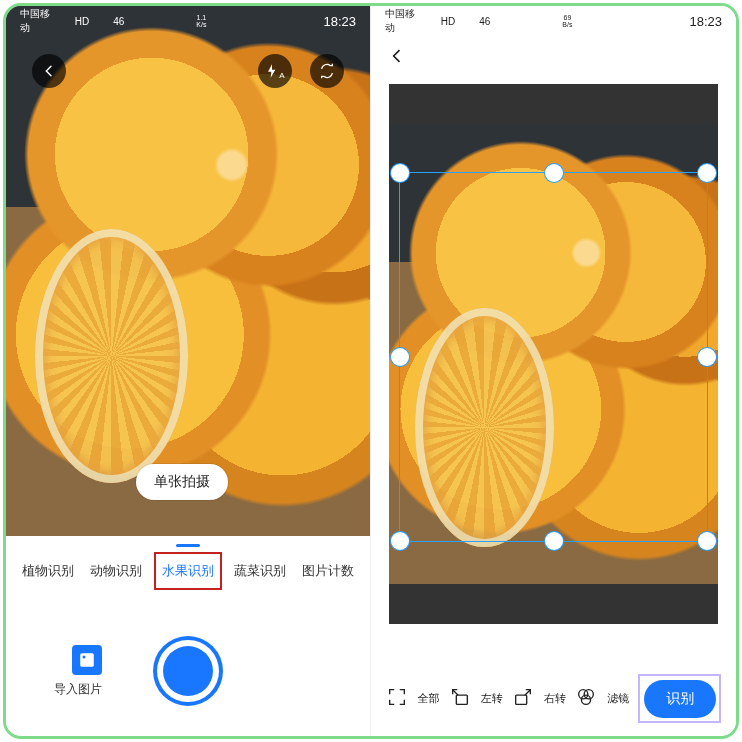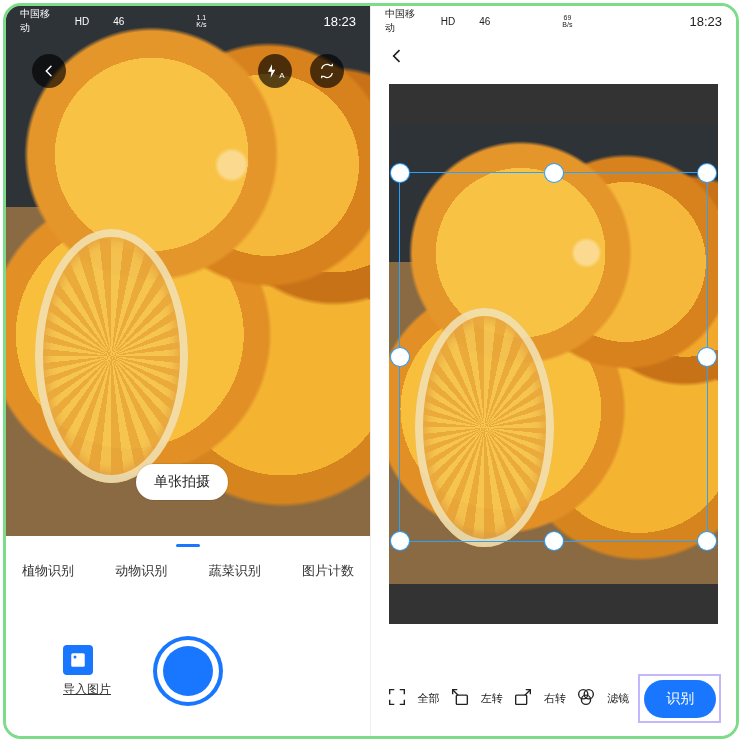--- a/index.html
+++ b/index.html
@@ -163,23 +163,23 @@
     background:#fff;
     display:flex; align-items:center; justify-content:center;
     box-shadow: inset 0 0 0 4px #1977ff;
   }
   .shutter .inner {
     width:50px; height:50px; border-radius:50%;
     background:#1977ff;
   }
   .import {
     position:absolute;
-    left: 57px;
-    display:flex; flex-direction:column; align-items:flex-start; gap:6px;
-    font-size:12px; color:#333;text-decoration:underline;
+    left: 48px;
+    display:flex; flex-direction:column; align-items:flex-end; gap:6px;
+    font-size:12px; color:#333;
   }
   .import .thumb {
     width:30px; height:30px;
     border-radius:4px;
     background:#1977ff;
     display:flex; align-items:center; justify-content:center;
   }
   .import .thumb svg { width:18px; height:18px; fill:#fff; }
 
   
@@ -335,20 +335,21 @@
           <div class="pill white">
             <span>单张拍摄</span>
           </div>
         </div>
       </div>
 
       <div class="tabs">
         <div class="indicator"></div>
         <div class="tab"><span>植物识别</span></div>
         <div class="tab"><span>动物识别</span></div>
+        <div class="tab active boxed"><span>水果识别</span></div>
         <div class="tab"><span>蔬菜识别</span></div>
         <div class="tab"><span>图片计数</span></div>
       </div>
 
       <div class="shutterzone">
         <div class="import">
           <div class="thumb">
             <svg viewBox="0 0 24 24">
                 <rect x="3" y="3" width="18" height="18" rx="2"></rect>
                 <path d="M3 17l5-6 4 5 3-3 6 7" fill="#fff"></path>

